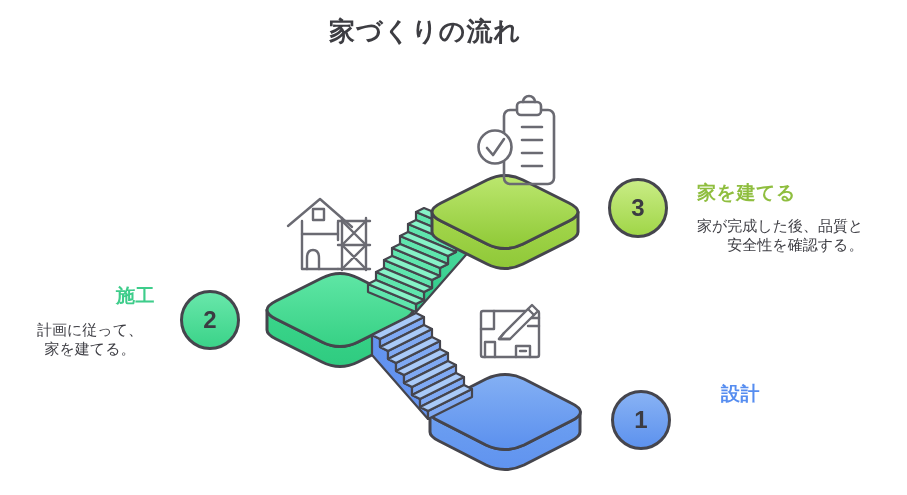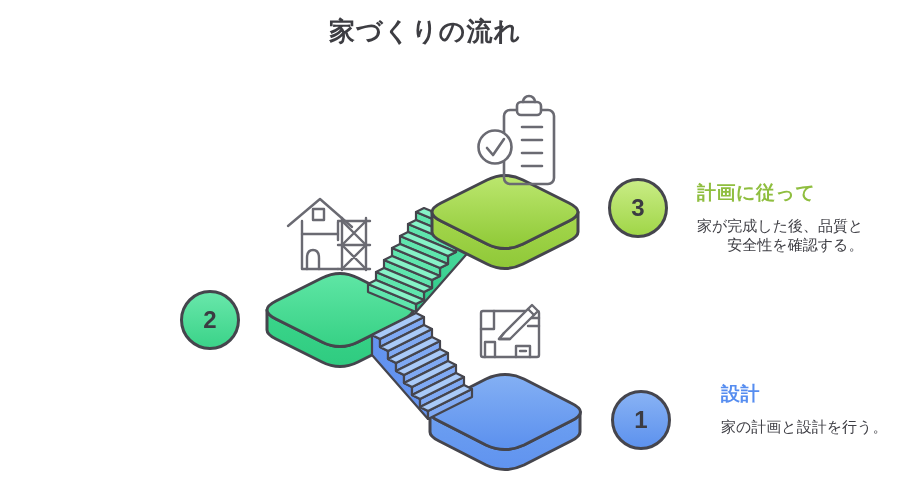--- a/index.html
+++ b/index.html
@@ -143,24 +143,28 @@
     <span>1</span>
   </div>
   <div class="badge badge-2">
     <span>2</span>
   </div>
   <div class="badge badge-3">
     <span>3</span>
   </div>
 
   <div class="step-block block-3">
-    <div class="step-label">計画に従って</div>
+    <div class="step-label">家を建てる</div>
     <div class="step-desc">家が完成した後、品質と
 安全性を確認する。</div>
   </div>
 
+  <div class="step-block block-2">
+    <div class="step-label">施工</div>
+    <div class="step-desc">計画に従って、
+家を建てる。</div>
+  </div>
 
   <div class="step-block block-1">
     <div class="step-label">設計</div>
-    <div class="step-desc">家の計画と設計を行う。</div>
   </div>
 
 </div>
 
 </body></html>

